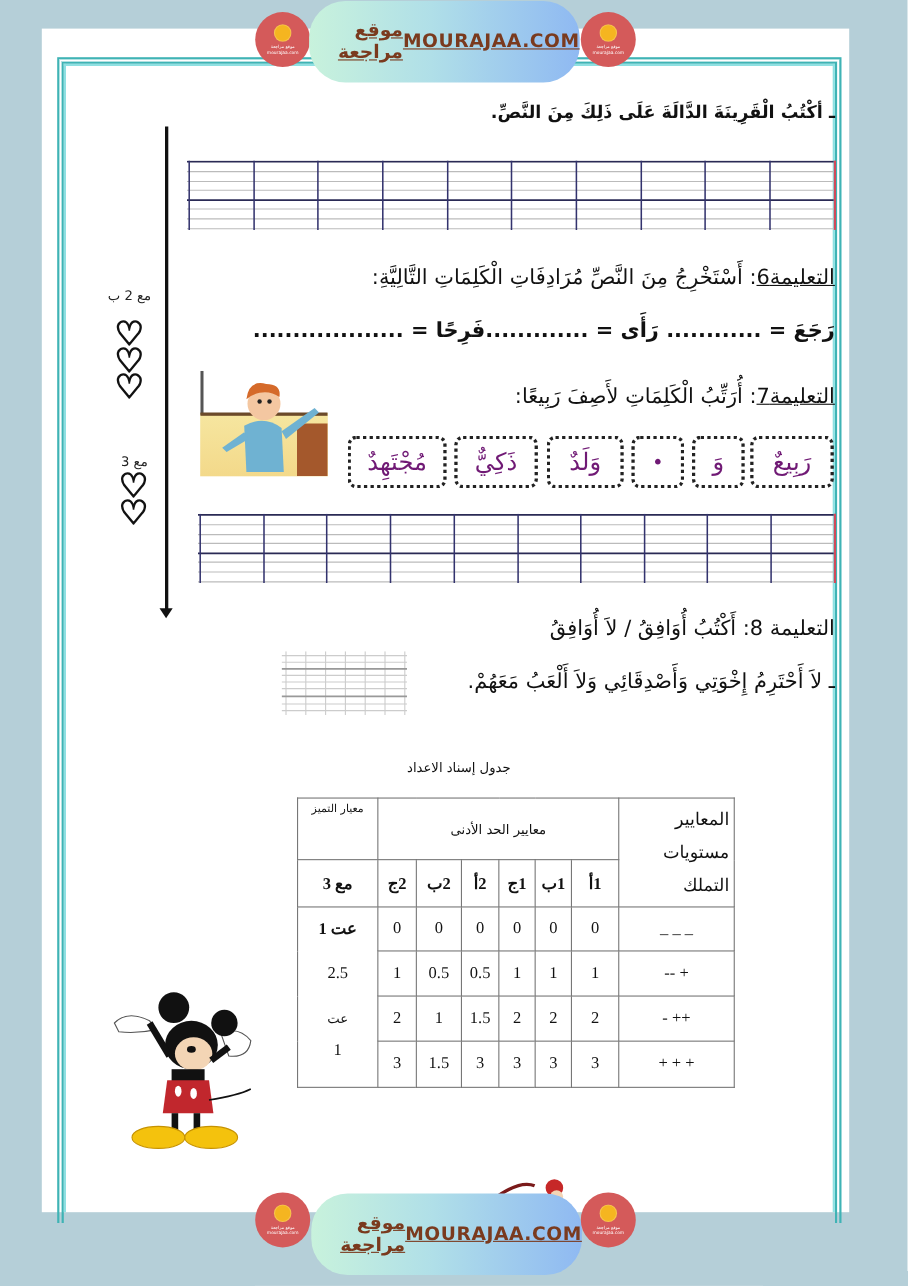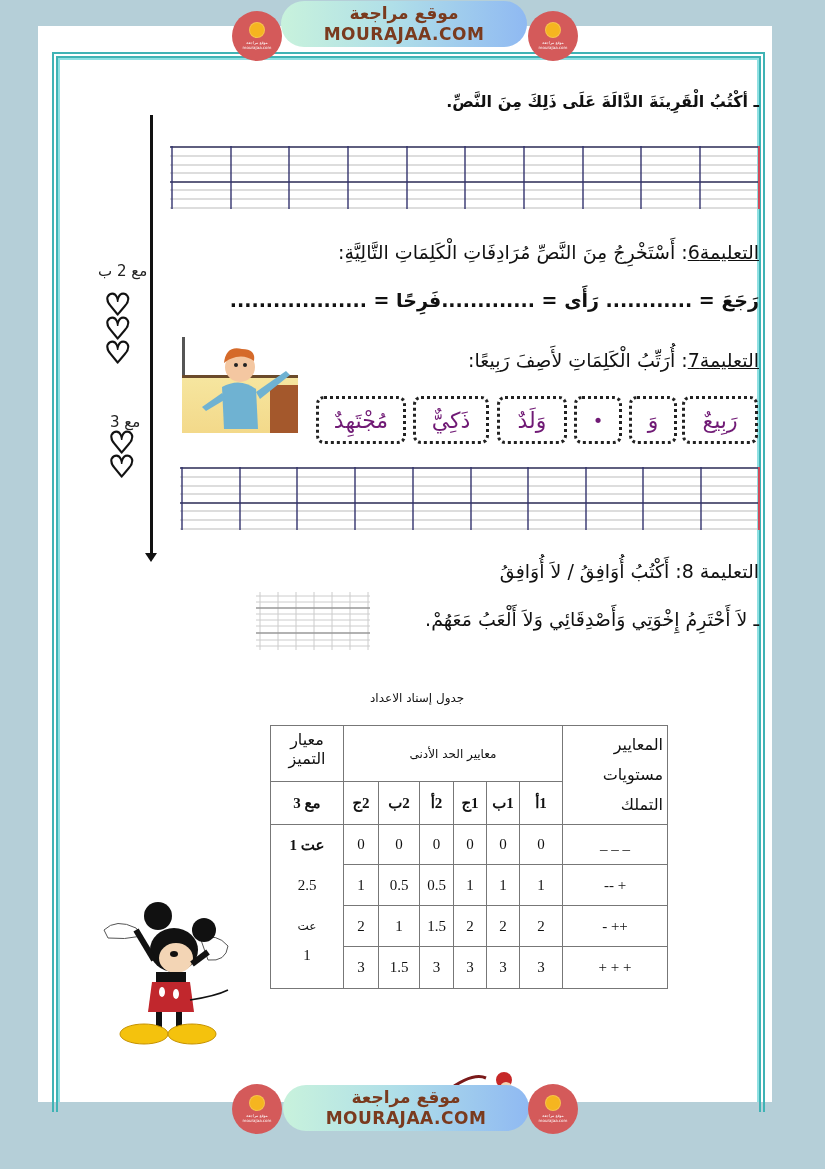--- a/index.html
+++ b/index.html
@@ -17,24 +17,24 @@
     border-left:6px double #3fb3b5; border-right:6px double #3fb3b5; border-top:6px double #3fb3b5;
     box-sizing:border-box;
   }
   .frame-inner {
     position:absolute; left:58px; top:58px; width:701px; height:1044px;
     border-left:2px solid #8fe0e2; border-right:2px solid #8fe0e2; border-top:2px solid #8fe0e2;
     box-sizing:border-box;
   }
   
   .brand-pill {
-    position:absolute; width:246px; height:46px; border-radius:33px;
+    position:absolute; width:246px; height:74px; border-radius:33px;
     background:linear-gradient(90deg,#c8f2dc 0%,#b0dfe8 45%,#8fb9f2 100%);
-    display:flex; flex-direction:column; align-items:center; justify-content:center;
-    color:#7a3a1e; font-weight:bold; 
+    display:flex; align-items:center; justify-content:center;
+    color:#7a3a1e; font-weight:bold; text-decoration:underline;
   }
   .brand-pill .ar { font-size:17px; line-height:20px; direction:rtl; }
   .brand-pill .en { font-size:17px; line-height:22px; letter-spacing:0.5px; font-family:"DejaVu Sans", sans-serif; }
   .logo-circle {
     position:absolute; width:50px; height:50px; border-radius:50%;
     background:#d45a5a; display:flex; flex-direction:column; align-items:center; justify-content:center;
   }
   .logo-circle .dot { width:14px; height:14px; border-radius:50%; background:#f5b520; border:1px solid #fff3; }
   .logo-circle .cap { font-size:4px; color:#fff; line-height:5px; margin-top:2px; text-align:center; }
 
@@ -43,21 +43,21 @@
   .u { text-decoration:underline; }
 
   
   .wgrid { position:absolute; border-right:2px solid #d24a5a; box-sizing:border-box; }
   .wgrid svg { display:block; }
 
   .arrow-line { position:absolute; left:150px; top:115px; width:3px; height:440px; background:#111; }
   .arrow-head { position:absolute; left:145px; top:553px; width:0; height:0;
     border-left:6.5px solid transparent; border-right:6.5px solid transparent; border-top:9px solid #111; }
 
-  .side-label { position:absolute; font-size:15px; color:#222; direction:rtl; white-space:nowrap; }
+  .side-label { position:absolute; font-size:12px; color:#222; direction:rtl; white-space:nowrap; }
   .heart { position:absolute; font-size:30px; line-height:30px; color:#fff; -webkit-text-stroke:1.4px #111; }
 
   .word-box {
     position:absolute; top:396px; height:48px; border:3px dotted #222; border-radius:8px;
     display:flex; align-items:center; justify-content:center; font-size:22px; color:#701a75;
     box-sizing:border-box; direction:rtl;
   }
 
   .illus-boy {
     position:absolute; left:182px; top:337px; width:116px; height:96px;
@@ -227,21 +227,21 @@
 
 <div class="tbl-title">جدول إسناد الاعداد</div>
 <table class="rating">
   <tbody>
       <tr style="height:55px;">
     <td rowspan="2" style="width:96px;vertical-align:top;text-align:right;padding:4px 4px;font-family:'DejaVu Sans',sans-serif;font-size:16px;line-height:30px;">
       <div>المعايير</div>
       <div>مستويات التملك</div>
     </td>
     <td colspan="6" style="font-family:'DejaVu Sans',sans-serif;font-size:12px;">معايير الحد الأدنى</td>
-    <td style="width:72px;vertical-align:top;font-family:'DejaVu Sans',sans-serif;font-size:16px;padding-top:4px;">معيار التميز</td>
+    <td style="width:72px;vertical-align:top;font-family:'DejaVu Sans',sans-serif;font-size:10px;padding-top:4px;">معيار التميز</td>
   </tr>
   <tr style="height:42px;font-weight:bold;">
     <td style="width:42px;">1أ</td>
     <td style="width:32px;">1ب</td>
     <td style="width:32px;">1ج</td>
     <td style="width:33px;">2أ</td>
     <td style="width:40px;">2ب</td>
     <td style="width:34px;">2ج</td>
     <td>مع 3</td>
   </tr>

